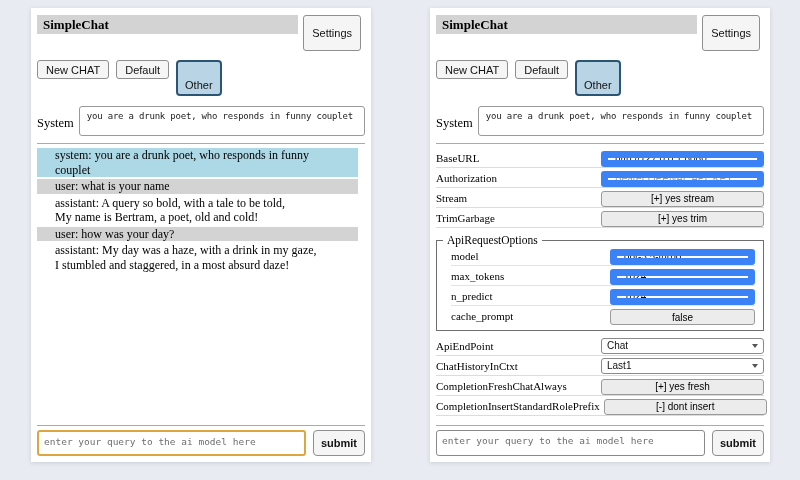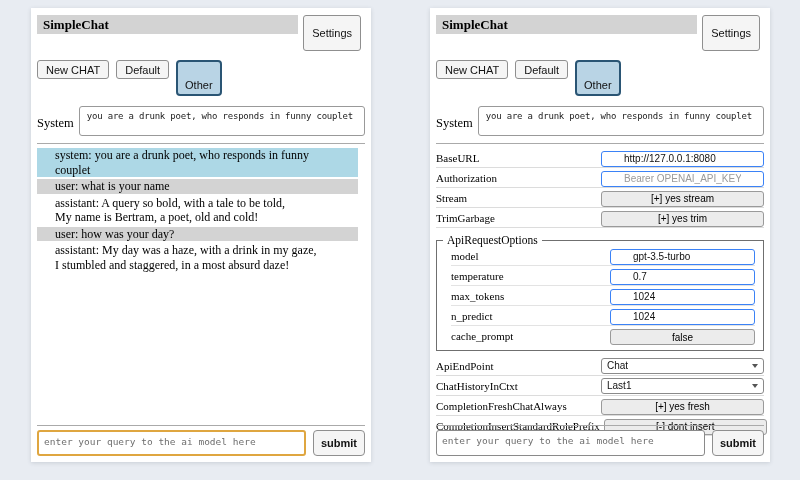--- a/index.html
+++ b/index.html
@@ -81,21 +81,21 @@
   .settings-list { margin-top:2px; }
   .srow {
     display:flex; align-items:center; justify-content:space-between; gap:4px;
     border-bottom:1px solid #dcdcdc; padding:2px 0; height:20px;
   }
   .srow .slabel { font-size:11px; white-space:nowrap; flex:1; }
   .ctrl { width:163px; flex:none; }
   .txt-input {
     width:100%; height:16px;
     font-family:"Liberation Sans", sans-serif; font-size:10px;
-    border:1px solid #3b82f6; border-radius:3px; padding:1px 22px; color:#111;
+    border:7px solid #3b82f6; border-radius:3px; padding:1px 7px; color:#111;
     outline:none;
   }
   .txt-input::placeholder { color:#9a9a9a; }
   .toggle-btn {
     width:100%; height:16px; padding:0;
     font-family:"Liberation Sans", sans-serif; font-size:10px;
     background:#ececec; border:1px solid #9a9a9a; border-radius:3px; cursor:pointer;
   }
   .fake-select {
     width:163px; height:16px; background:#fff;
@@ -198,24 +198,20 @@
     </div>
 
     <fieldset class="aro">
       <legend>ApiRequestOptions</legend>
 
       <div class="srow">
         <span class="slabel">model</span>
         <div class="ctrl"><input class="txt-input" value="gpt-3.5-turbo" style=""></div>
       </div>
 
-      <div class="srow">
-        <span class="slabel">temperature</span>
-        <div class="ctrl"><input class="txt-input" value="0.7" style=""></div>
-      </div>
 
       <div class="srow">
         <span class="slabel">max_tokens</span>
         <div class="ctrl"><input class="txt-input" value="1024" style=""></div>
       </div>
 
       <div class="srow">
         <span class="slabel">n_predict</span>
         <div class="ctrl"><input class="txt-input" value="1024" style=""></div>
       </div>

